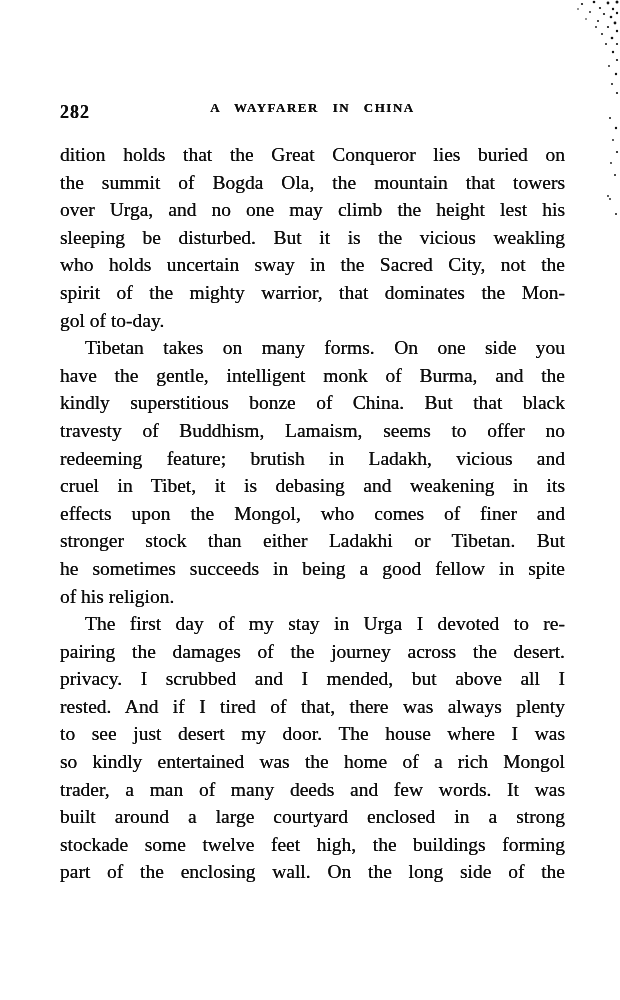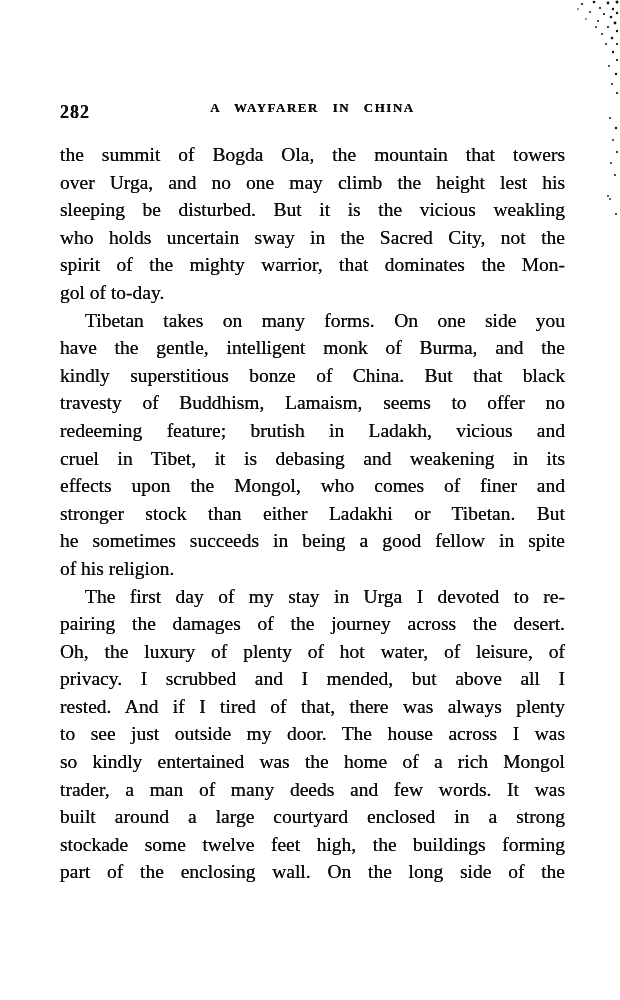--- a/index.html
+++ b/index.html
@@ -123,44 +123,44 @@
     </g>
   </svg>
 
   <div class="page-header">
     <span class="page-number">282</span>
     <span class="running-title">A WAYFARER IN CHINA</span>
   </div>
 
   <div class="text-block">
 
+    <div class="line">dition holds that the Great Conqueror lies buried on</div>
     <div class="line">the summit of Bogda Ola, the mountain that towers</div>
     <div class="line">over Urga, and no one may climb the height lest his</div>
     <div class="line">sleeping be disturbed. But it is the vicious weakling</div>
     <div class="line">who holds uncertain sway in the Sacred City, not the</div>
     <div class="line">spirit of the mighty warrior, that dominates the Mon-</div>
     <div class="line last">gol of to-day.</div>
 
     <div class="line ind">Tibetan takes on many forms. On one side you</div>
     <div class="line">have the gentle, intelligent monk of Burma, and the</div>
     <div class="line">kindly superstitious bonze of China. But that black</div>
     <div class="line">travesty of Buddhism, Lamaism, seems to offer no</div>
     <div class="line">redeeming feature; brutish in Ladakh, vicious and</div>
     <div class="line">cruel in Tibet, it is debasing and weakening in its</div>
     <div class="line">effects upon the Mongol, who comes of finer and</div>
     <div class="line">stronger stock than either Ladakhi or Tibetan. But</div>
     <div class="line">he sometimes succeeds in being a good fellow in spite</div>
     <div class="line last">of his religion.</div>
 
     <div class="line ind">The first day of my stay in Urga I devoted to re-</div>
     <div class="line">pairing the damages of the journey across the desert.</div>
-    <div class="line">Oh, the luxury of plenty of hot water, of leisure, of</div>
     <div class="line">privacy. I scrubbed and I mended, but above all I</div>
     <div class="line">rested. And if I tired of that, there was always plenty</div>
-    <div class="line">to see just outside my door. The house across I was</div>
+    <div class="line">to see just desert my door. The house where I was</div>
     <div class="line">so kindly entertained was the home of a rich Mongol</div>
     <div class="line">trader, a man of many deeds and few words. It was</div>
     <div class="line">built around a large courtyard enclosed in a strong</div>
     <div class="line">stockade some twelve feet high, the buildings forming</div>
     <div class="line">part of the enclosing wall. On the long side of the</div>
 
   </div>
 </div>
 
 </body></html>

